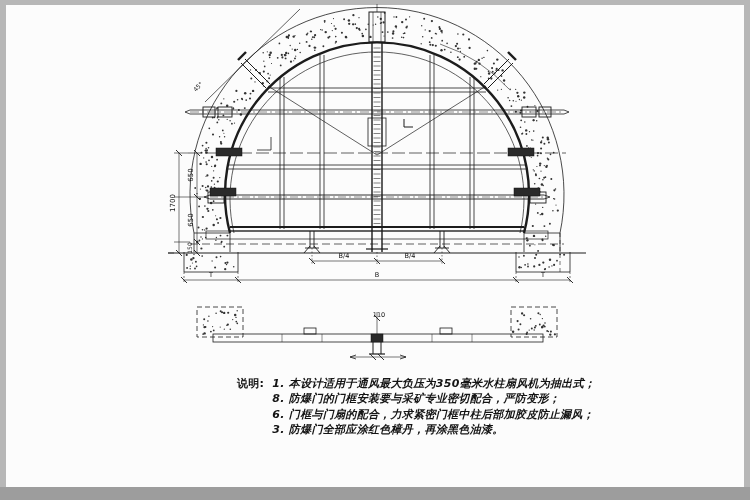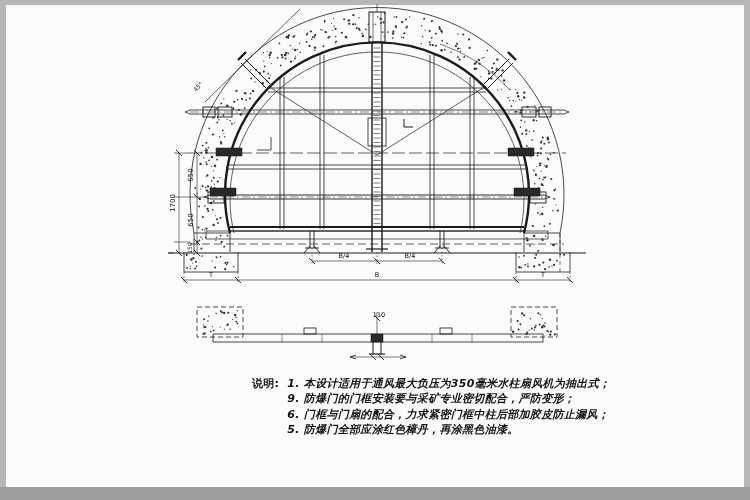--- a/index.html
+++ b/index.html
@@ -15,21 +15,21 @@
     background:#9d9d9d;
   }
   .canvas{
     position:absolute;left:6px;top:5px;right:6px;bottom:13px;
     background:#fcfcfc;
   }
   svg.draw{
     position:absolute;left:0;top:0;width:750px;height:500px;
   }
   .notes{
-    position:absolute;left:252px;top:376px;
+    position:absolute;left:237px;top:376px;
     display:flex;align-items:flex-start;
     color:#141414;
     font-size:11px;font-weight:bold;
     letter-spacing:0.3px;
     line-height:15.4px;
     white-space:nowrap;
   }
   .notes-label{margin-right:8px;}
   .note-line{height:15.4px;font-style:italic;}
 </style>
@@ -740,18 +740,18 @@
         </g>
       </g>
 
     </g>
   </svg>
 
   <div class="notes">
     <div class="notes-label">说明:</div>
     <div>
       <div class="note-line">1. 本设计适用于通风最大负压为350毫米水柱扇风机为抽出式；</div>
-      <div class="note-line">9. 防爆门的门框安装要与采矿专业密切配合，严防变形；</div>
+      <div class="note-line">8. 防爆门的门框安装要与采矿专业密切配合，严防变形；</div>
       <div class="note-line">6. 门框与门扇的配合，力求紧密门框中柱后部加胶皮防止漏风；</div>
-      <div class="note-line">5. 防爆门全部应涂红色樟丹，再涂黑色油漆。</div>
+      <div class="note-line">3. 防爆门全部应涂红色樟丹，再涂黑色油漆。</div>
     </div>
   </div>
 </div>
 
 </body></html>

